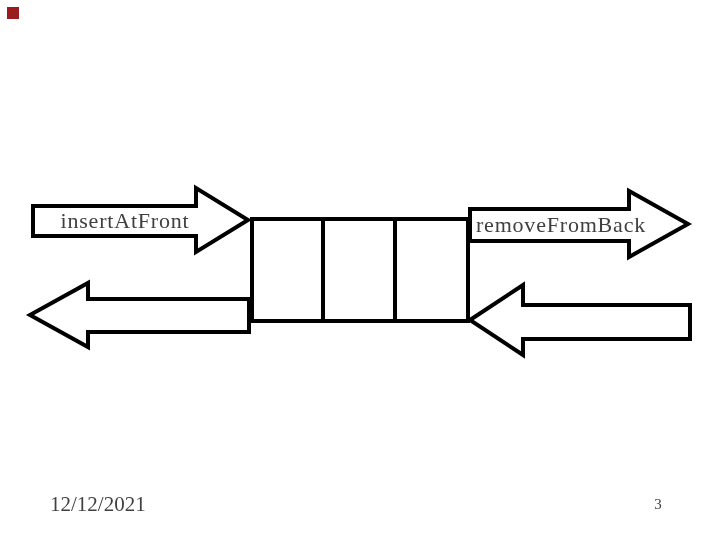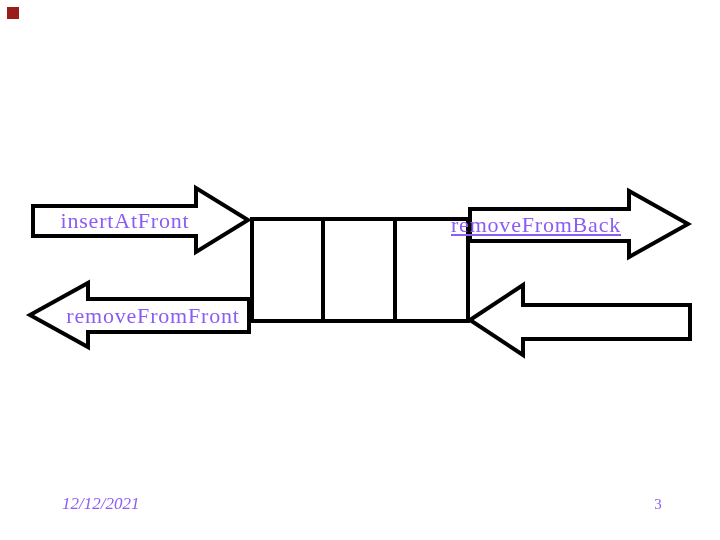--- a/index.html
+++ b/index.html
@@ -1,45 +1,45 @@
 <!DOCTYPE html>
 <html><head>
 <meta charset="utf-8">
 <style>
   html,body{margin:0;padding:0;background:#ffffff;}
   .slide{
     position:relative;
     width:720px;height:540px;
     background:#ffffff;
-    color:#8b5cf6;
+    color:#404040;
     font-family:"Liberation Serif","DejaVu Serif",serif;
     overflow:hidden;
   }
   .accent{
     position:absolute;left:7px;top:7px;
     width:12px;height:12px;
     background:#9b1c1c;
   }
   svg.diagram{position:absolute;left:0;top:0;width:720px;height:540px;}
   .box{fill:#ffffff;stroke:#000000;stroke-width:4;}
   .divider{stroke:#000000;stroke-width:4;}
   .arrow{fill:#ffffff;stroke:#000000;stroke-width:4;stroke-linejoin:miter;}
   .arrow-label{
     position:absolute;
     display:flex;align-items:center;justify-content:center;
     font-size:22px;letter-spacing:0.8px;white-space:nowrap;
     width:180px;height:32px;
   }
   .lbl-insert-front{left:35px;top:205px;}
-  .lbl-remove-back{left:446px;top:209px;text-decoration:underline;}
+  .lbl-remove-back{left:471px;top:209px;}
   .lbl-remove-front{left:63px;top:300px;}
   .lbl-insert-back{left:504px;top:306px;}
   .footer-date{
-    position:absolute;left:62px;top:496px;height:16px;
-    font-size:17px;display:flex;align-items:center;font-style:italic;
+    position:absolute;left:50px;top:496px;height:16px;
+    font-size:21px;display:flex;align-items:center;
   }
   .footer-page{
     position:absolute;left:649px;top:496px;width:18px;height:16px;
     font-size:15px;display:flex;align-items:center;justify-content:center;
   }
 </style>
 </head>
 <body>
 
 <div class="slide">
@@ -58,20 +58,19 @@
 
     <polygon class="arrow" points="30,315 88,283 88,299 249,299 249,332 88,332 88,347"></polygon>
 
     <polygon class="arrow" points="470,320 523,285 523,305 690,305 690,339 523,339 523,355"></polygon>
   </svg>
 
   <div class="arrow-label lbl-insert-front">insertAtFront</div>
 
   <div class="arrow-label lbl-remove-back">removeFromBack</div>
 
-  <div class="arrow-label lbl-remove-front">removeFromFront</div>
 
 
   <div class="footer-date">12/12/2021</div>
 
   <div class="footer-page">3</div>
 
 </div>
 
 </body></html>

